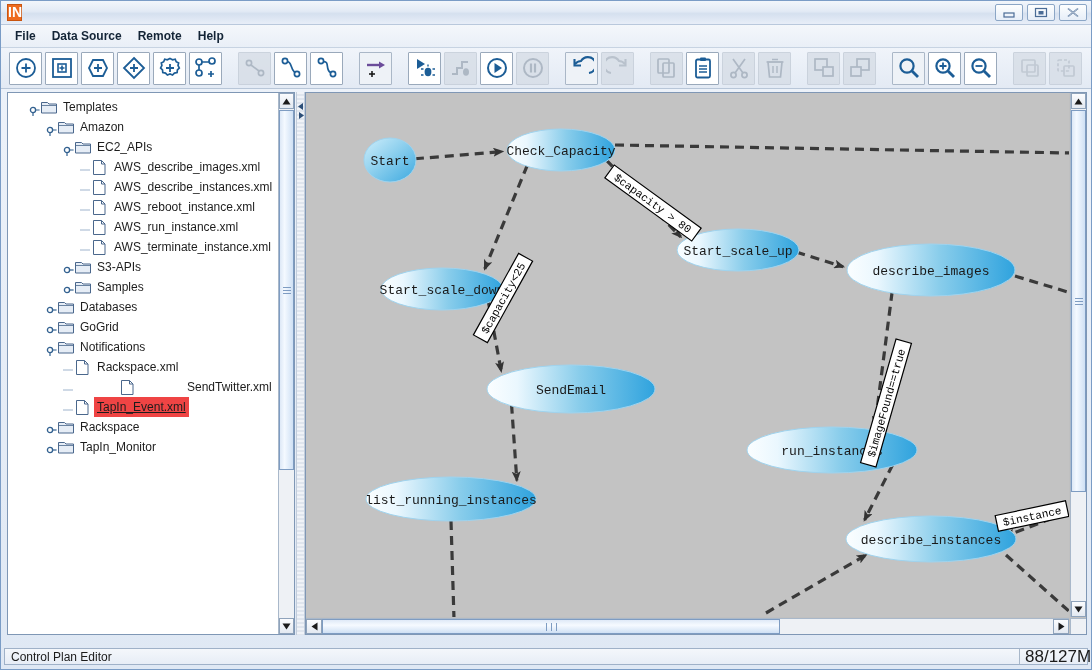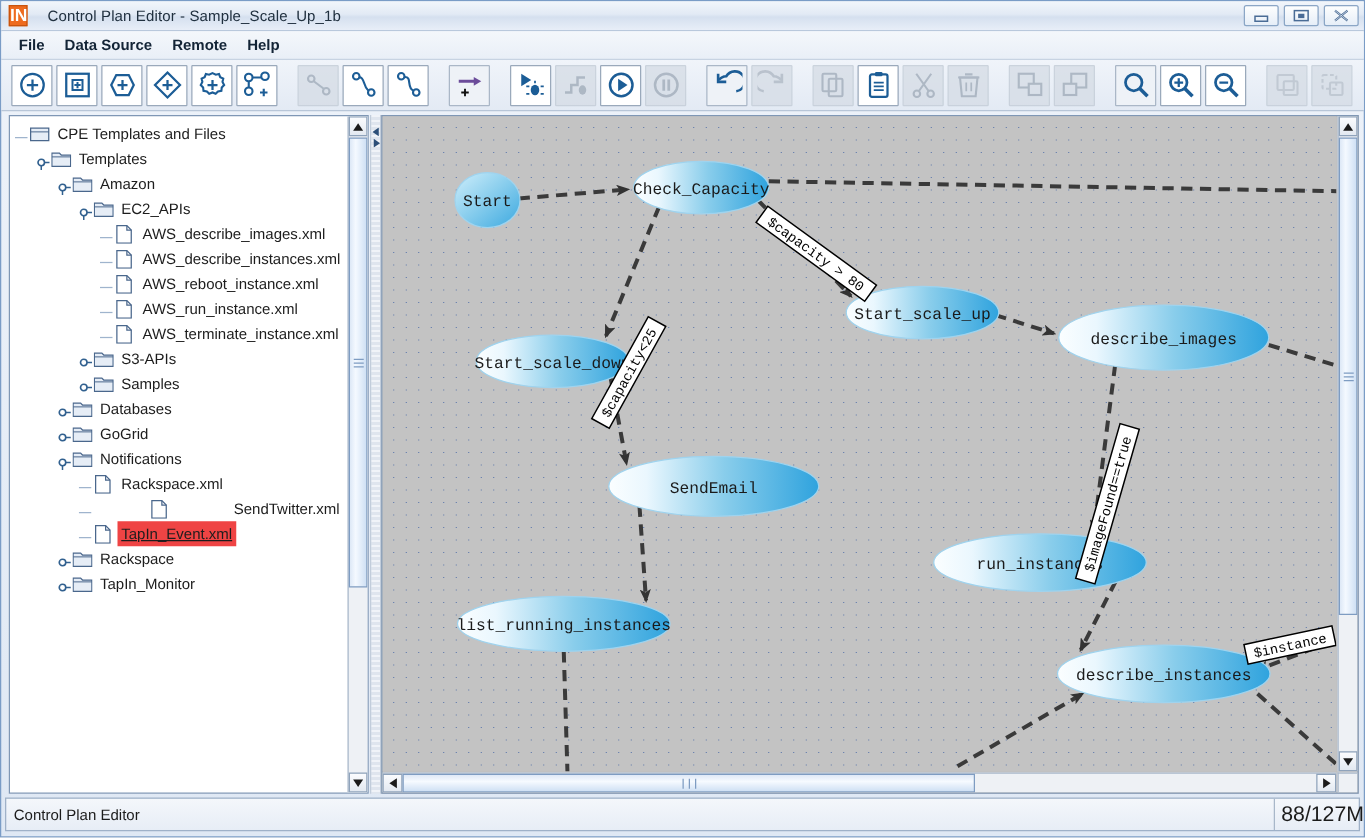--- a/index.html
+++ b/index.html
@@ -189,21 +189,21 @@
     background:#eef1f5; border-left:1px solid #a9b8ca; box-sizing:border-box;
   }
   .corner-box {
     position:absolute; right:0; bottom:0; width:16px; height:16px;
     background:#eef1f5; border-left:1px solid #a9b8ca; border-top:1px solid #a9b8ca;
     box-sizing:border-box;
   }
 
   
   .statusbar {
-    position:absolute; left:3px; bottom:4px; width:1084px; height:27px;
+    position:absolute; left:3px; bottom:4px; width:1084px; height:17px;
     background: linear-gradient(#f4f7fb,#e7edf6);
     border:1px solid #9fb1c8; box-sizing:border-box;
     display:flex; align-items:center;
   }
   .status-left {
     flex:1; font-size:12px; color:#1b1b1b; padding-left:6px;
     border-right:1px solid #a8b7c9; height:100%; display:flex; align-items:center;
   }
   .status-right {
     width:62px; font-size:17px; color:#1b1b1b; padding-left:5px;
@@ -222,21 +222,20 @@
     fill: #000;
   }
 </style>
 </head>
 <body>
 
 <div id="app">
 
   <div class="titlebar">
     <div class="app-logo">IN</div>
-    <div class="title-text">Control Plan Editor - Sample_Scale_Up_1b</div>
     <div class="win-btns">
       <div class="win-btn">
         <svg width="14" height="10" viewBox="0 0 14 10">
             <rect x="2" y="5" width="10" height="4" fill="none" stroke="#4a6c96" stroke-width="1.2"></rect>
           </svg>
       </div>
       <div class="win-btn">
         <svg width="14" height="11" viewBox="0 0 14 11">
             <rect x="1.5" y="1.5" width="11" height="8" fill="none" stroke="#4a6c96" stroke-width="1.2"></rect>
             <rect x="4.5" y="4" width="5" height="3.5" fill="#4a6c96"></rect>
@@ -459,32 +458,20 @@
         <rect x="4" y="4" width="11" height="11" rx="1" fill="none" stroke="#b4bdc8" stroke-width="1.7" stroke-dasharray="3 2"></rect>
         <rect x="10" y="10" width="10" height="10" rx="1" fill="none" stroke="#b4bdc8" stroke-width="1.7"></rect>
       </svg>
     </div>
   </div>
 
   <div class="body-area">
 
     <div class="tree-panel">
       <div class="tree-inner" id="tree-list">
-          <div class="tnode" style="padding-left: 0px;">
-            <span class="handle"><svg width="12" height="12" viewBox="0 0 12 12">
-                <path d="M0,6 h10" stroke="#9fb4cd" stroke-width="1"></path>
-              </svg></span>
-            <span class="ico">
-              <svg width="16" height="14" viewBox="0 0 16 14">
-                <path d="M0.5,2.5 h14.5 v10 h-14.5 Z" fill="#e6edf6" stroke="#4a678c" stroke-width="1"></path>
-                <path d="M0.5,5.5 h14.5" stroke="#4a678c" stroke-width="0.8"></path>
-              </svg>
-            </span>
-            <span class="lbl">CPE Templates and Files</span>
-          </div>
           <div class="tnode" style="padding-left: 17px;">
             <span class="handle"><svg width="12" height="12" viewBox="0 0 12 12">
                 <path d="M4,8.6 v3.4 M6.6,6 h4" stroke="#31608f" stroke-width="1.2"></path>
                 <circle cx="4" cy="6" r="2.6" fill="#ffffff" stroke="#31608f" stroke-width="1.3"></circle>
               </svg></span>
             <span class="ico">
               <svg width="16" height="14" viewBox="0 0 16 14">
                 <path d="M0.5,2.5 h6 l1.5,1.5 h7.5 v9 h-15 Z" fill="#e6edf6" stroke="#4a678c" stroke-width="1"></path>
                 <path d="M0.5,5.5 h15" stroke="#4a678c" stroke-width="0.8"></path>
               </svg>

